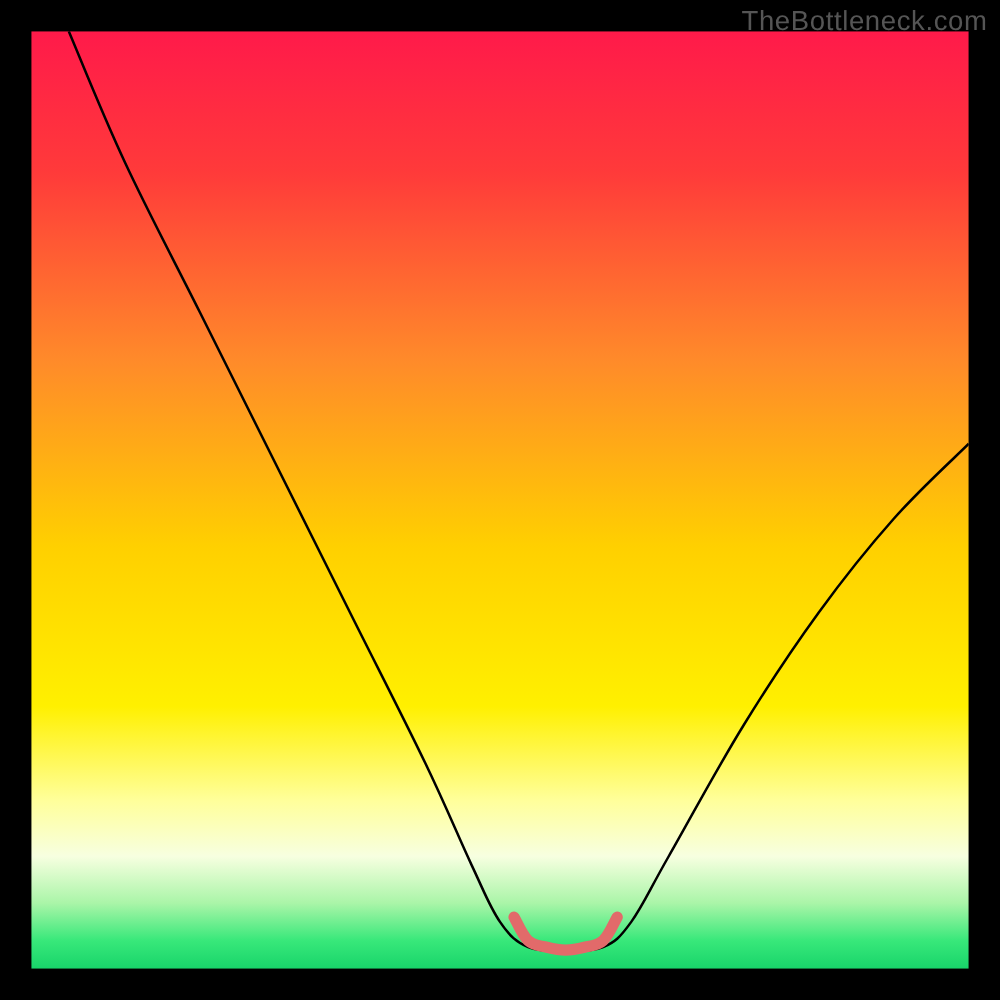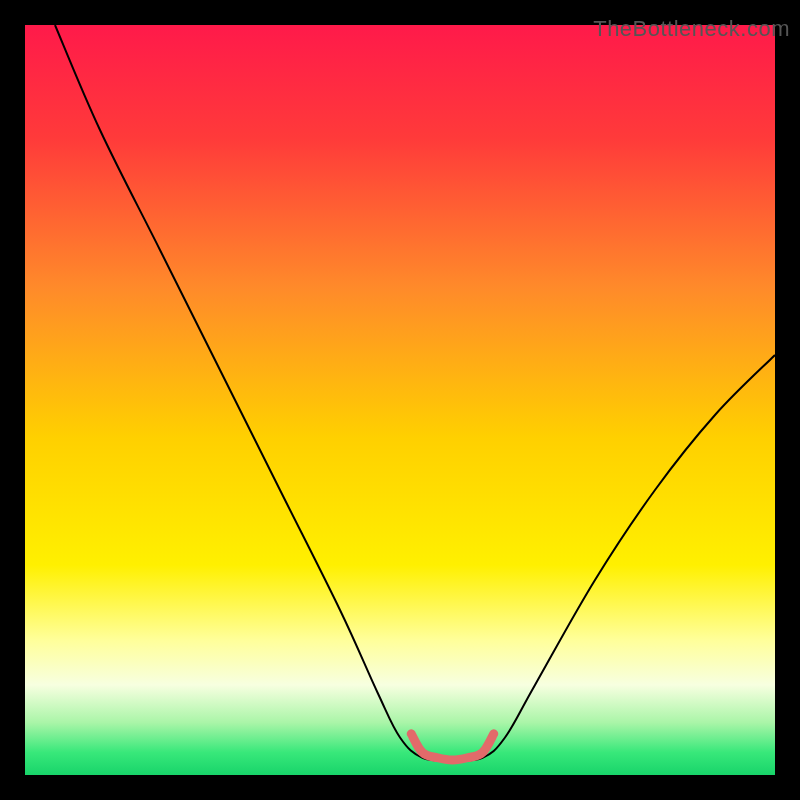--- a/index.html
+++ b/index.html
@@ -12,21 +12,21 @@
     font-family: Arial, Helvetica, sans-serif;
   }
   .frame {
     position: relative;
     width: 800px;
     height: 800px;
     background: #000;
   }
   .watermark {
     position: absolute;
-    top: 16px;
+    top: 4px;
     right: 10px;
     color: #555;
     font-size: 22px;
     font-weight: 500;
     letter-spacing: 0.5px;
     z-index: 10;
   }
   .plot {
     position: absolute;
     left: 25px;

